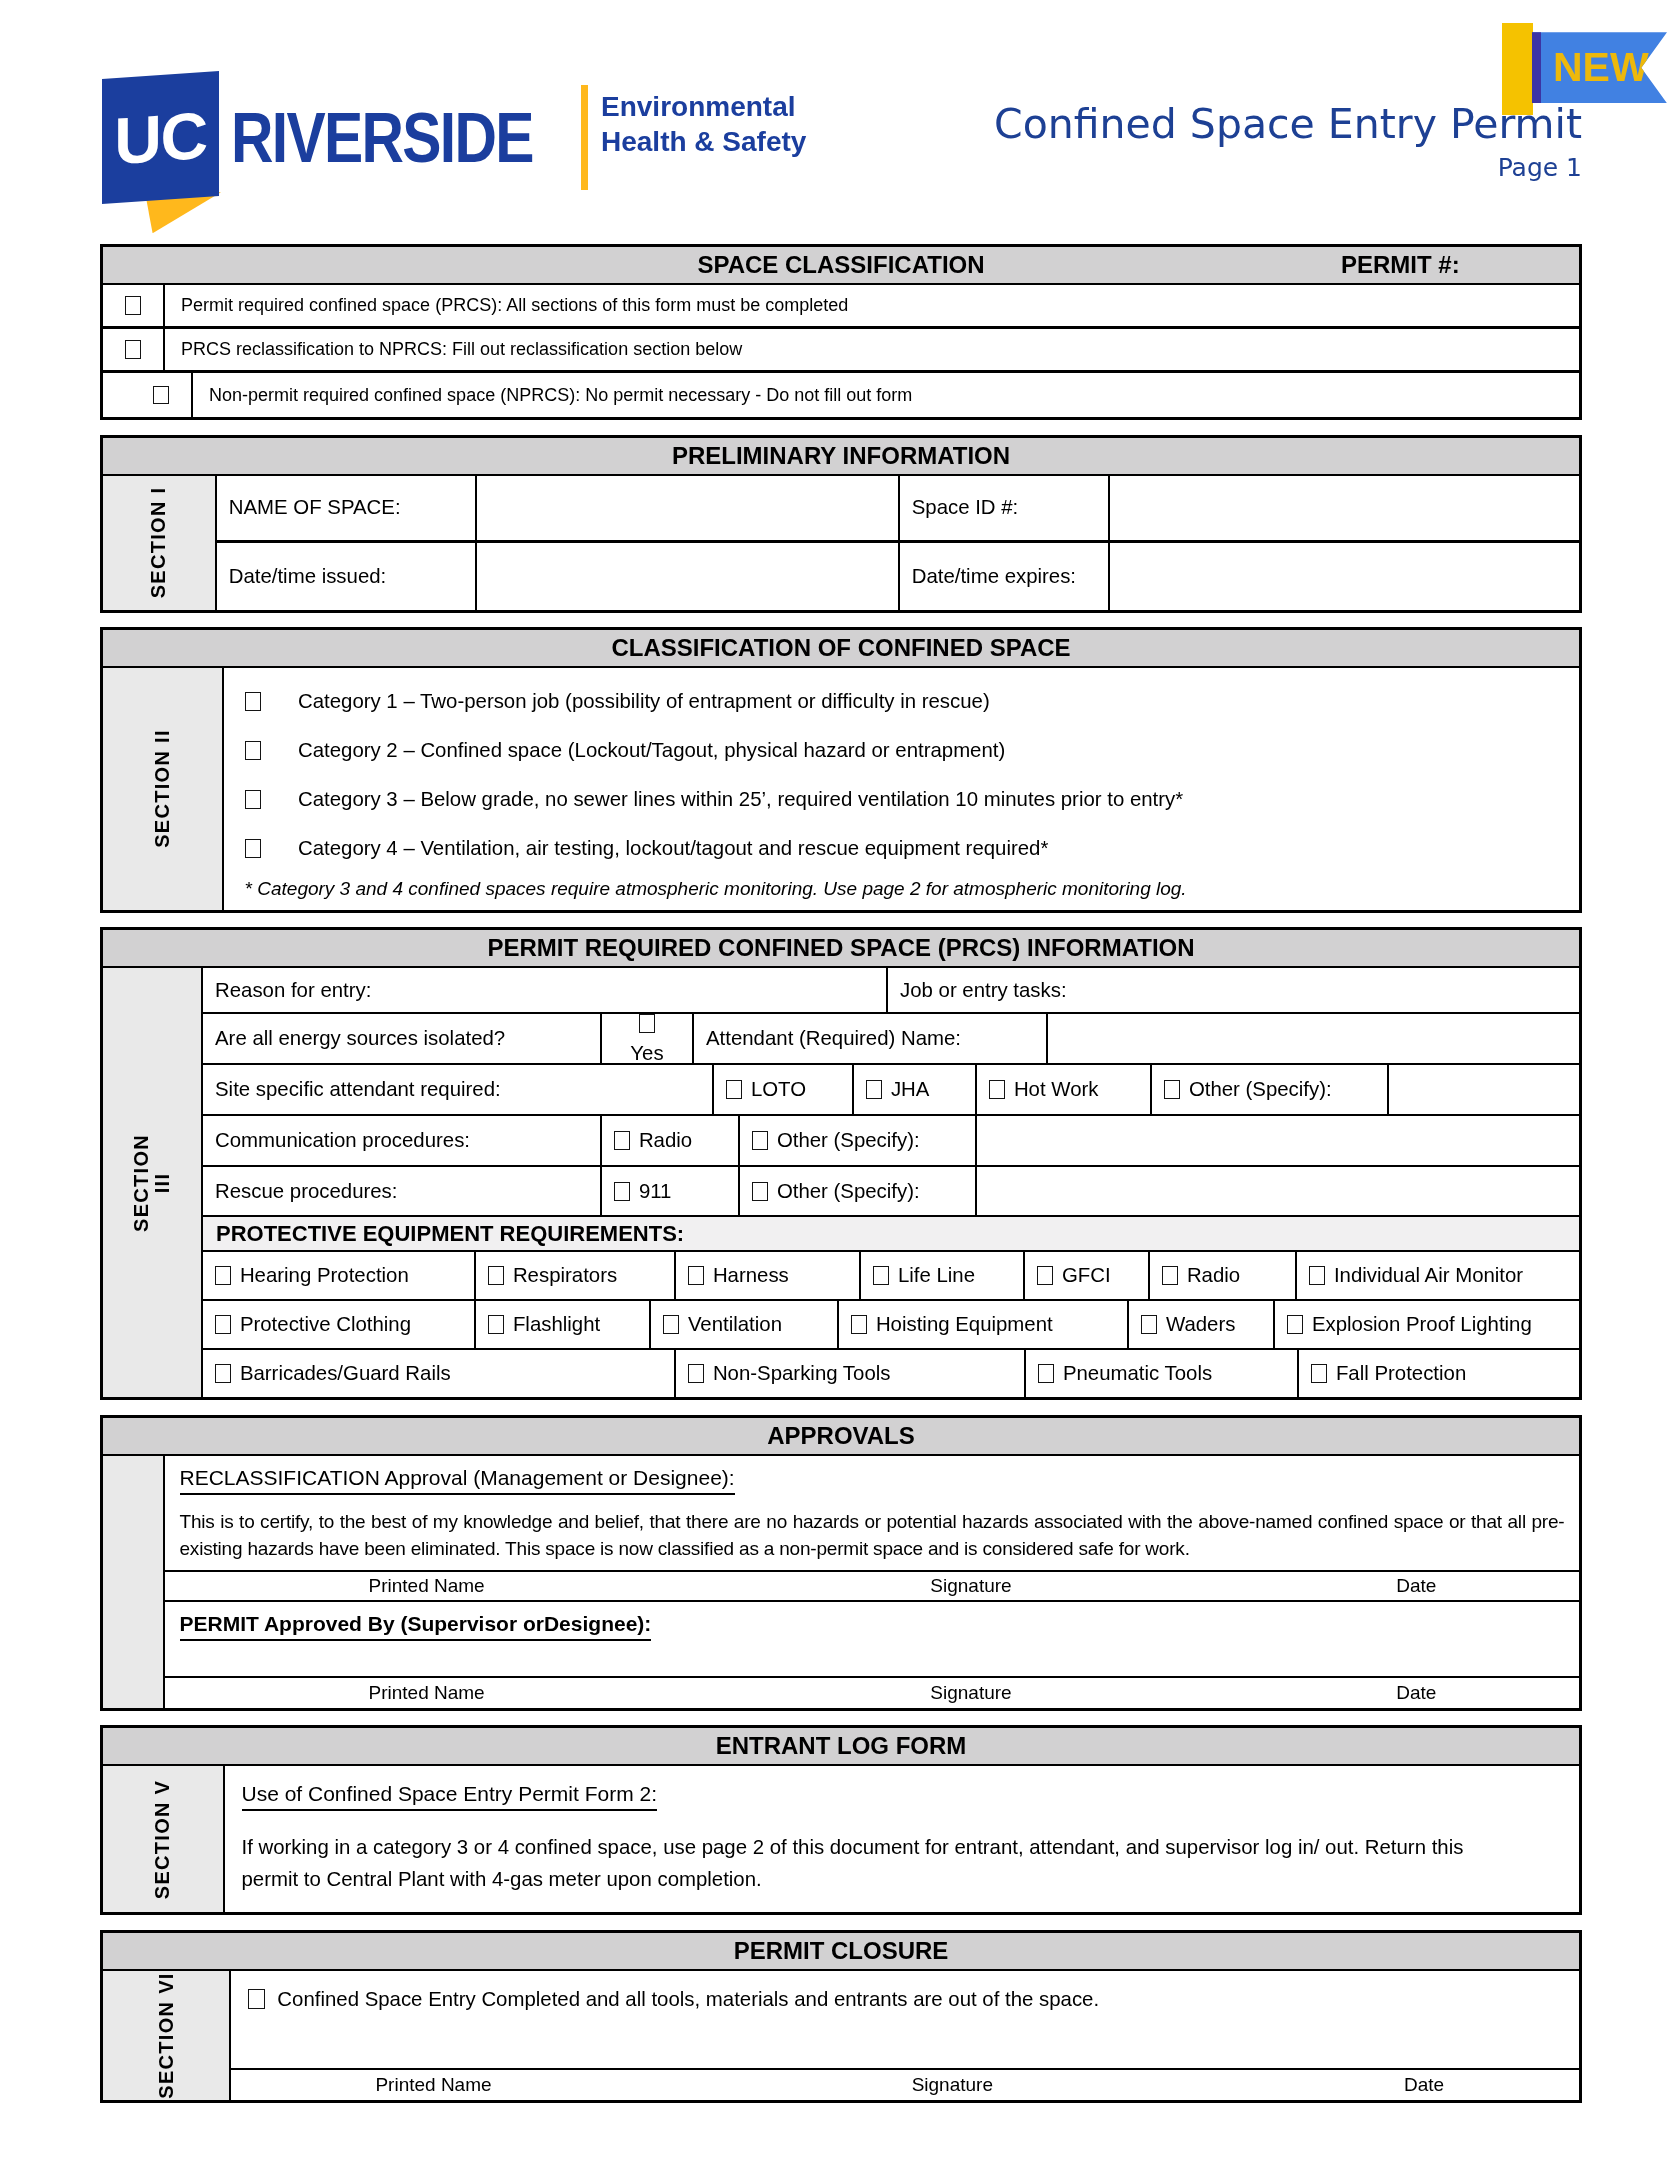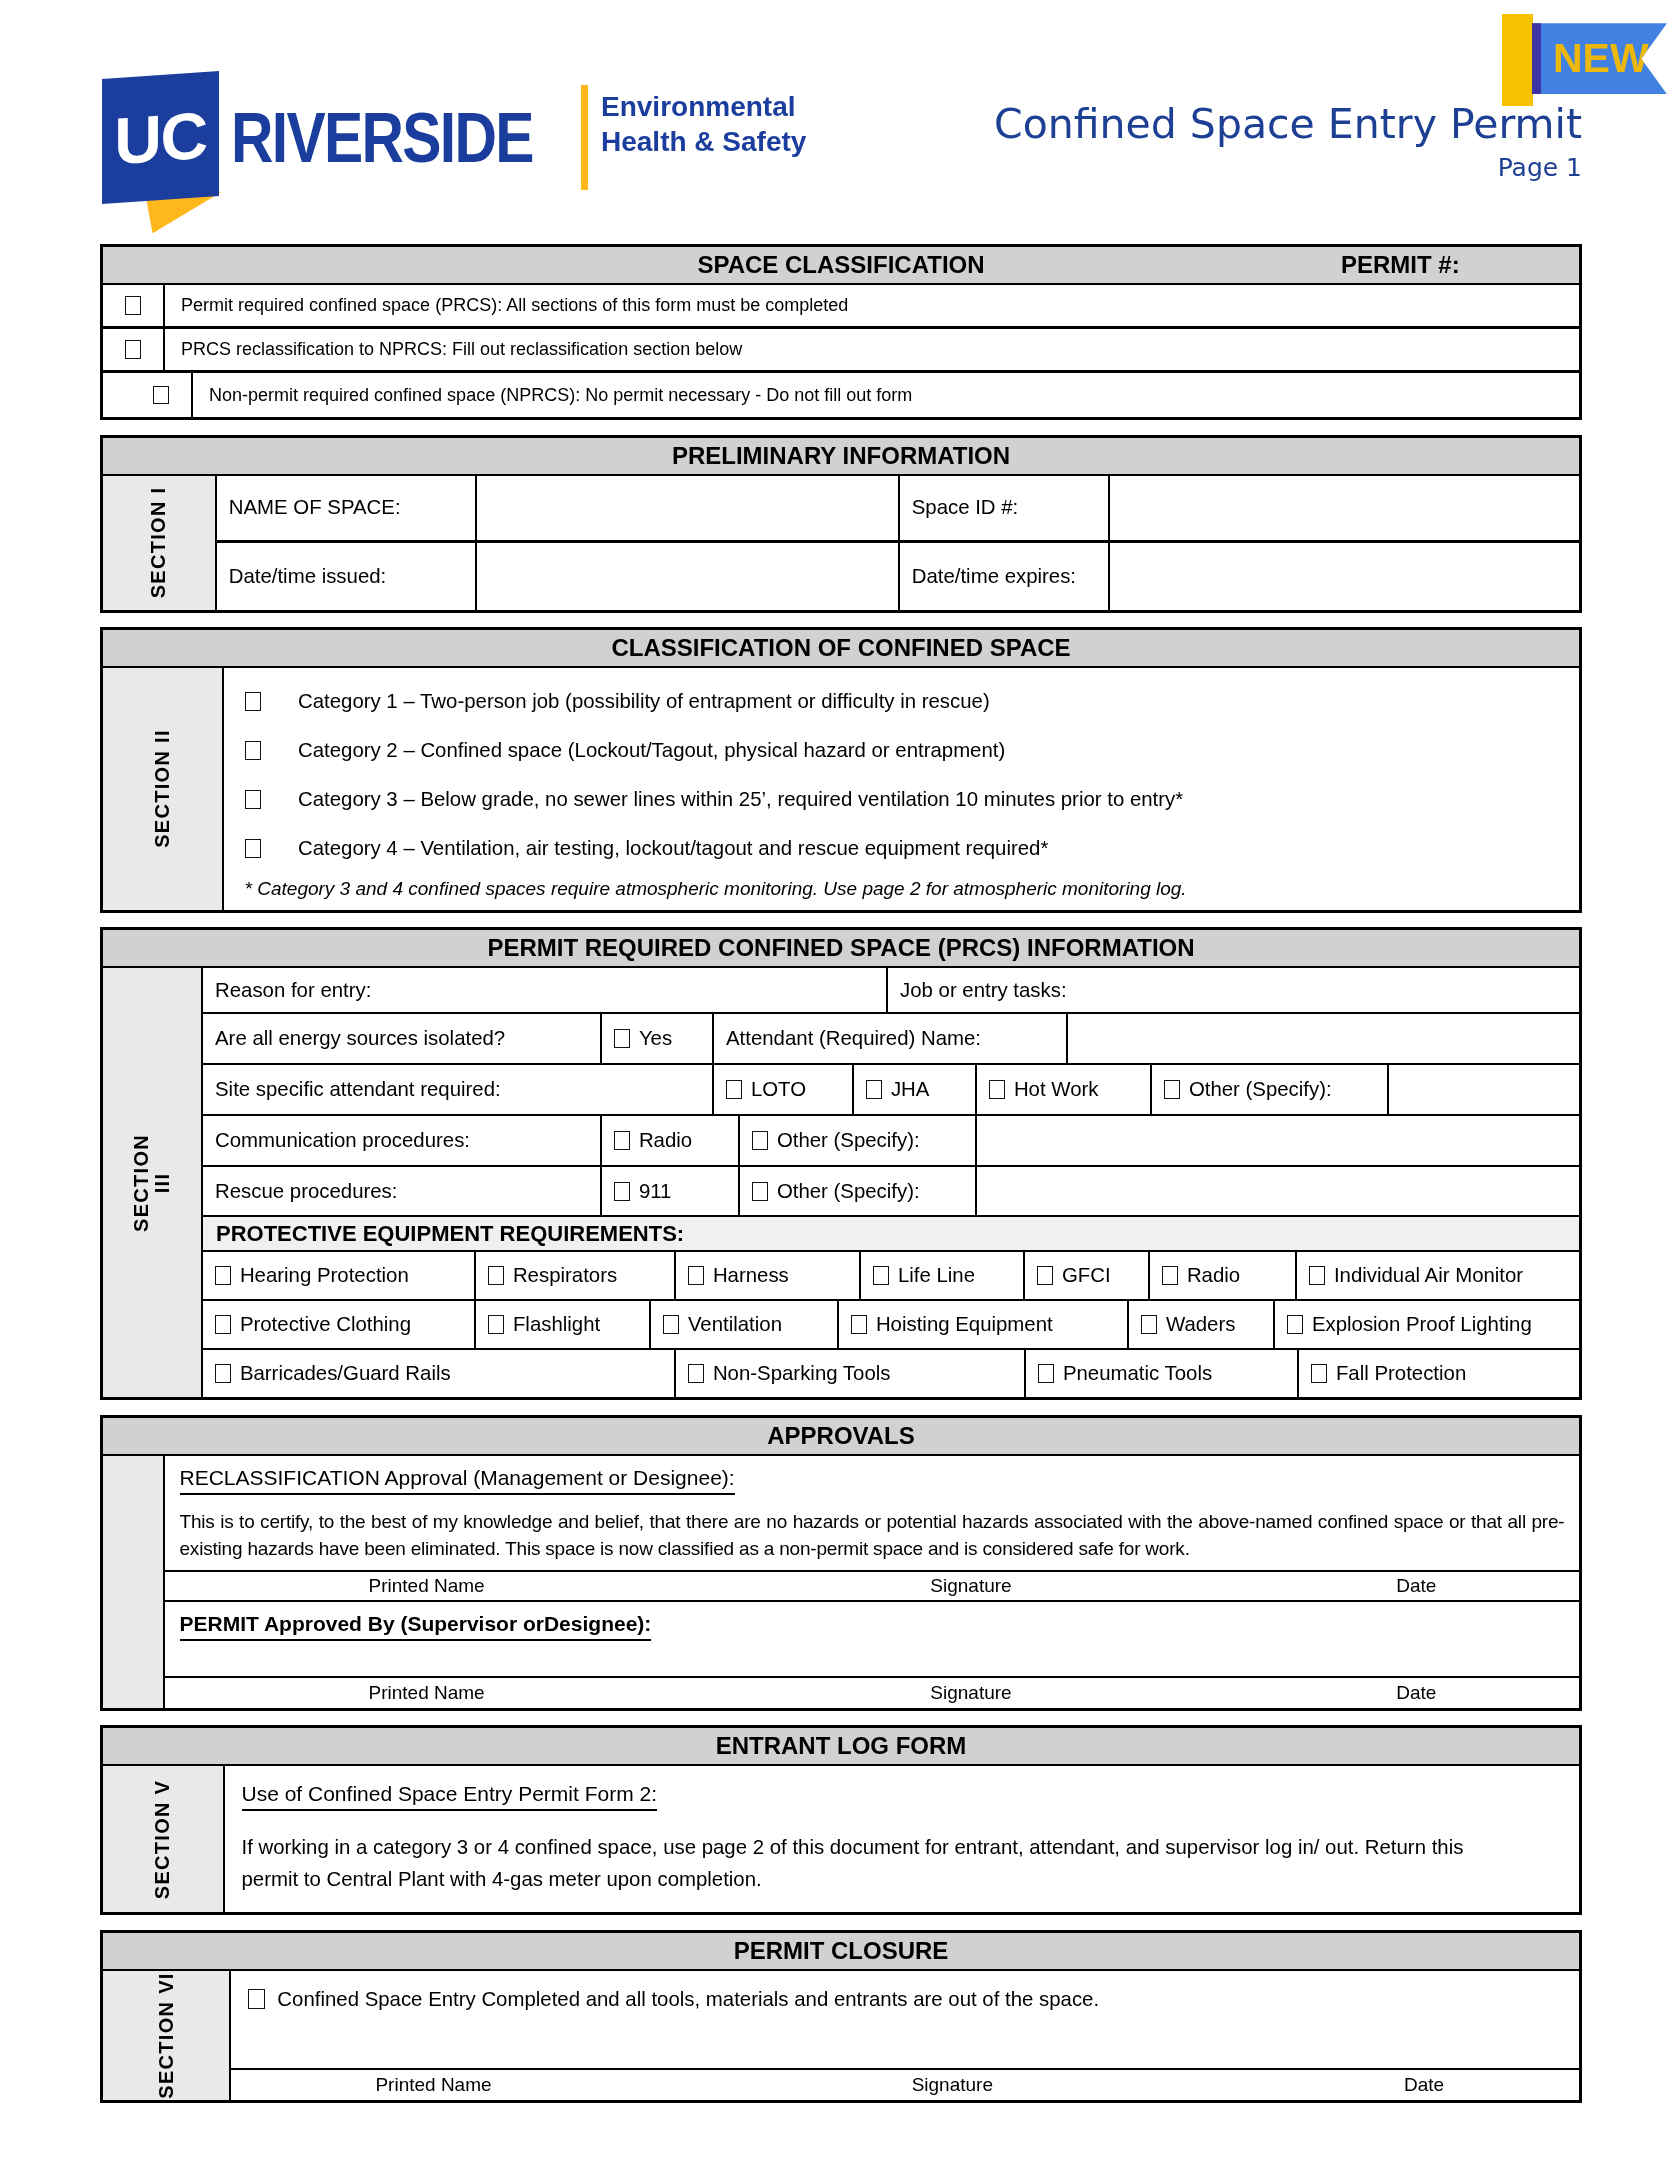--- a/index.html
+++ b/index.html
@@ -21,21 +21,21 @@
   .uc-flag-bg { position: absolute; inset: 0; background: #1b3e9e; transform: skewY(-4deg);
                 display: flex; align-items: center; justify-content: center; }
   .uc-txt { color: #fff; font-weight: bold; font-size: 66px; letter-spacing: -1.3px; }
   .campus { position: absolute; left: 131px; top: 3.3px; height: 125px; display: flex; align-items: center;
             color: #1b3e9e; font-weight: bold; font-size: 70px; letter-spacing: -2px;
             transform: scaleX(0.84); transform-origin: left center; white-space: nowrap; }
   .gold-bar { position: absolute; left: 481px; top: 13px; width: 7.2px; height: 105px; background: #ffb81c; }
   .dept { position: absolute; left: 501px; top: 17px; color: #1b3e9e; font-weight: bold;
           font-size: 28px; line-height: 1.25; }
 
-  .new-badge { position: absolute; left: 1402px; top: 14px; width: 171px; height: 95px; }
+  .new-badge { position: absolute; left: 1402px; top: 23px; width: 171px; height: 95px; }
   .new-pole { position: absolute; left: 0; top: 0; width: 31px; height: 92px; background: #f5c200; }
   .new-flag { position: absolute; left: 30px; top: 9.2px; width: 135px; height: 71px;
               background: #4181e2; border-left: 9.2px solid #3c34a4;
               clip-path: polygon(0 0, 100% 0, 81% 50%, 100% 100%, 0 100%);
               display: flex; align-items: center; }
   .new-txt { color: #edb80b; font-weight: bold; font-size: 41px; letter-spacing: 0px; padding-left: 12px; }
 
   .title-block { position: absolute; right: 0; top: 100px; text-align: right; color: #1d4094;
                  font-family: "DejaVu Sans", sans-serif; }
   .main-title { font-size: 41px; font-weight: normal; letter-spacing: 0px; }
@@ -83,21 +83,21 @@
   .cat-item { display: flex; align-items: center; height: 49px; gap: 37px; font-size: 20.4px; }
   .cat-item .cb { width: 16.4px; height: 19px; border-width: 1.6px; }
   .cat-footnote { font-style: italic; font-size: 19px; padding: 5.3px 0 4px 0; }
 
   
   .prcs-row { display: flex; border-bottom: 2.6px solid #000; }
   .prcs-row.last { border-bottom: none; }
   .h70 { height: 46px; } .h78 { height: 51px; } .h76 { height: 50px; } .h74 { height: 49px; } .h72 { height: 47px; }
   .optcell { gap: 8.5px; }
   .r1c1 { width: 685px; }
-  .r2c1 { width: 399px; } .r2c2 { width: 112px; } .r2c3 { width: 354px; }
+  .r2c1 { width: 399px; } .r2c2 { width: 92px; flex-direction: column; } .r2c3 { width: 354px; }
   .r3c1 { width: 511px; } .r3c2 { width: 140px; } .r3c3 { width: 123px; } .r3c4 { width: 175px; } .r3c5 { width: 237px; }
   .r4c1 { width: 399px; } .r4c2 { width: 138px; } .r4c3 { width: 237px; }
   .fx { flex: 1; }
   .ppe { background: #f1f0f1; border-bottom: 2.6px solid #000; height: 35px;
          display: flex; align-items: center; padding-left: 13px; font-weight: bold; font-size: 22px; }
   .e1a { width: 273px; } .e1b { width: 200px; } .e1c { width: 185px; } .e1d { width: 164px; }
   .e1e { width: 125px; } .e1f { width: 147px; }
   .e2a { width: 273px; } .e2b { width: 175px; } .e2c { width: 188px; } .e2d { width: 290px; } .e2e { width: 146px; }
   .e3a { width: 473px; } .e3b { width: 350px; } .e3c { width: 273px; }
   .prcs .cb { width: 16.4px; height: 19px; border-width: 1.6px; }

